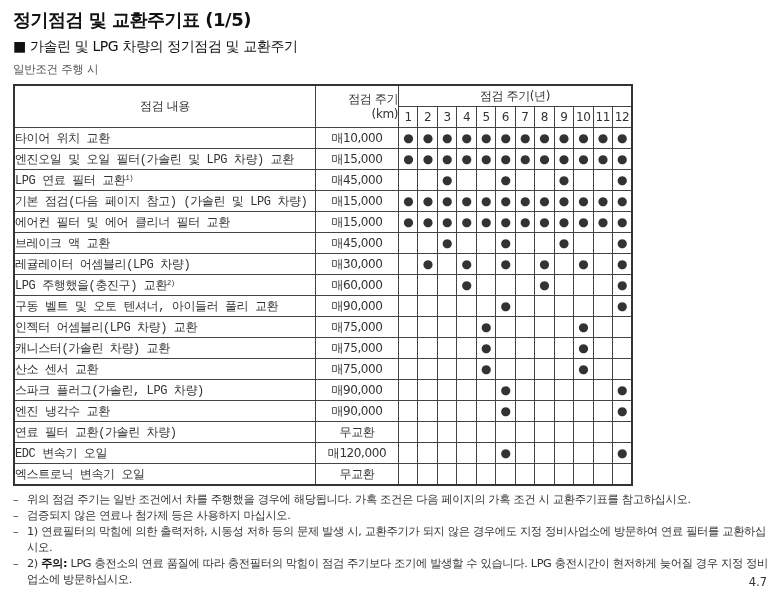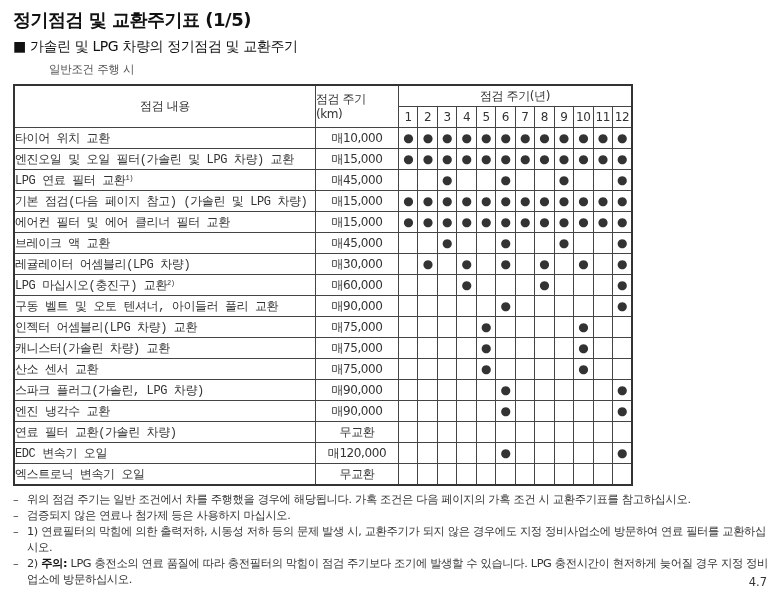--- a/index.html
+++ b/index.html
@@ -1,26 +1,26 @@
 <!DOCTYPE html>
 <html><head>
 <meta charset="utf-8">
 <style>
   html, body { margin: 0; padding: 0; background: #ffffff; }
   body { width: 773px; height: 594px; position: relative; overflow: hidden;
          font-family: "DejaVu Sans", "Liberation Sans", sans-serif; color: #1a1a1a; }
   .title { position: absolute; left: 13px; top: 8px; font-size: 18px; font-weight: bold; color: #111; letter-spacing: -0.5px; }
   .subtitle { position: absolute; left: 13px; top: 38px; font-size: 14px; font-weight: normal; color: #111; letter-spacing: -0.4px; }
-  .condition { position: absolute; left: 13px; top: 62px; font-size: 11.5px; color: #555; letter-spacing: -0.3px; margin-left: 36px; }
+  .condition { position: absolute; left: 13px; top: 62px; font-size: 11.5px; color: #555; letter-spacing: -0.3px; }
   table.sched { position: absolute; left: 13px; top: 84px; width: 620px; border-collapse: collapse;
                 border: 2px solid #333; table-layout: fixed; }
   table.sched td, table.sched th { border: 1px solid #444; padding: 0; font-weight: normal;
                 font-size: 12px; color: #333; height: 20px; letter-spacing: -0.4px; white-space: nowrap; overflow: hidden; }
   th.h-item { width: 300px; text-align: center; color: #444; }
-  th.h-km { width: 82px; text-align: left; line-height: 15px; color: #444; }
+  th.h-km { width: 82px; text-align: right; line-height: 15px; color: #444; }
   th.h-years { text-align: center; color: #444; }
   th.h-year { text-align: center; color: #444; }
   td.item { text-align: left; padding-left: 6px; font-family: Liberation Mono, monospace; }
   td.km { text-align: center; }
   td.dot { text-align: center; font-size: 11px; color: #000; }
   sup { font-size: 7px; vertical-align: 4px; }
   .notes { position: absolute; left: 13px; top: 492px; width: 757px; font-size: 11.3px; color: #333; letter-spacing: -0.35px; line-height: 16px; }
   .note { display: flex; }
   .note .dash { width: 14px; flex: 0 0 14px; }
   .note .txt { flex: 1; }
@@ -166,21 +166,21 @@
         <td class="dot"></td>
         <td class="dot"><span>●</span></td>
         <td class="dot"></td>
         <td class="dot"><span>●</span></td>
         <td class="dot"></td>
         <td class="dot"><span>●</span></td>
         <td class="dot"></td>
         <td class="dot"><span>●</span></td>
       </tr>
       <tr>
-        <td class="item"><span>LPG 마십시오(충진구) 교환</span><sup>2)</sup></td>
+        <td class="item"><span>LPG 주행했을(충진구) 교환</span><sup>2)</sup></td>
         <td class="km">매60,000</td>
         <td class="dot"></td>
         <td class="dot"></td>
         <td class="dot"></td>
         <td class="dot"><span>●</span></td>
         <td class="dot"></td>
         <td class="dot"></td>
         <td class="dot"></td>
         <td class="dot"><span>●</span></td>
         <td class="dot"></td>

